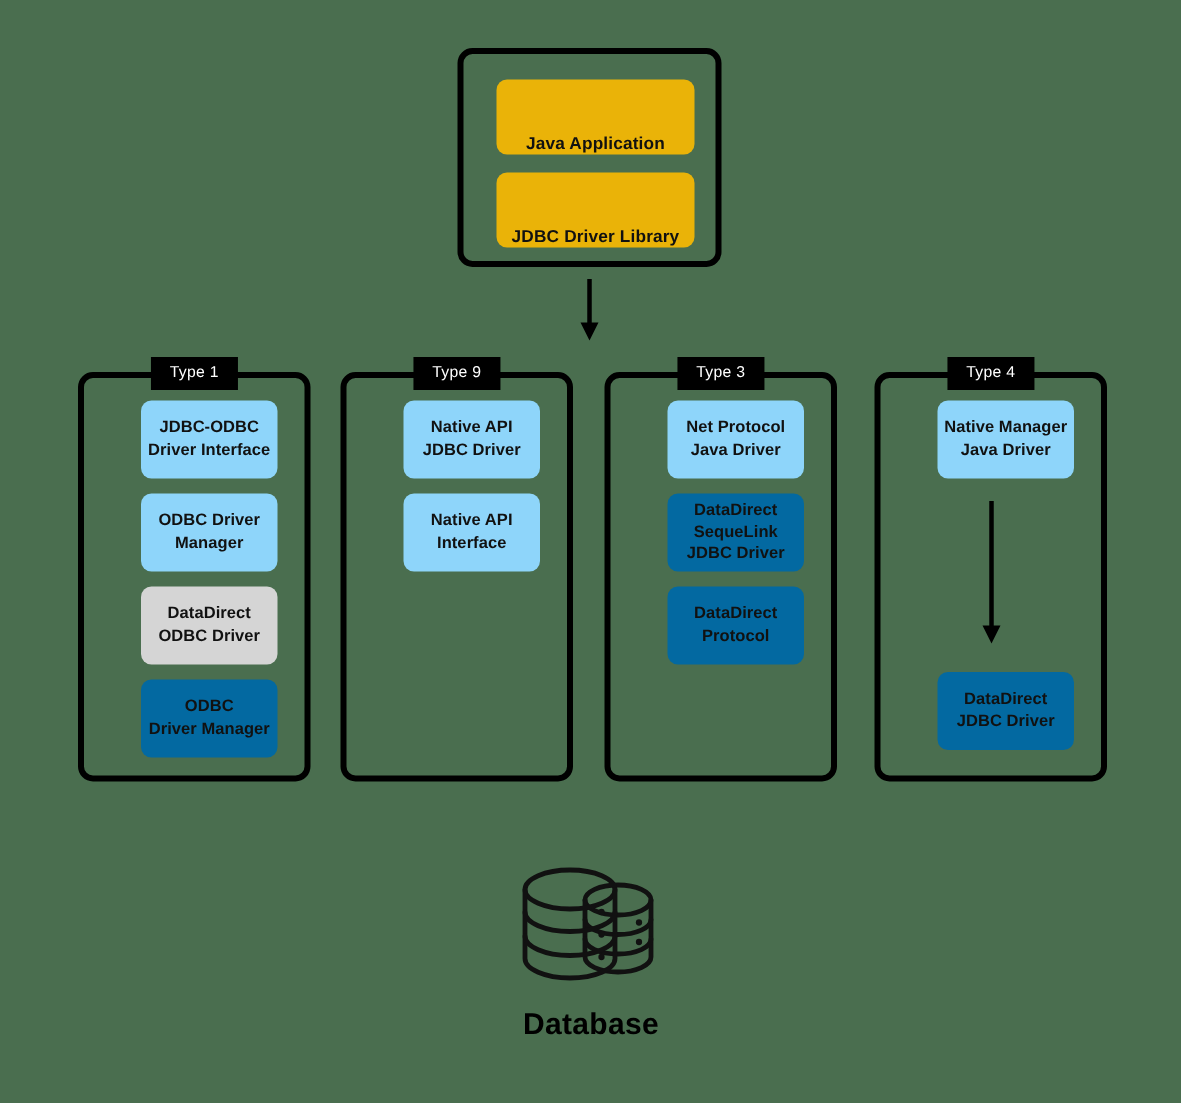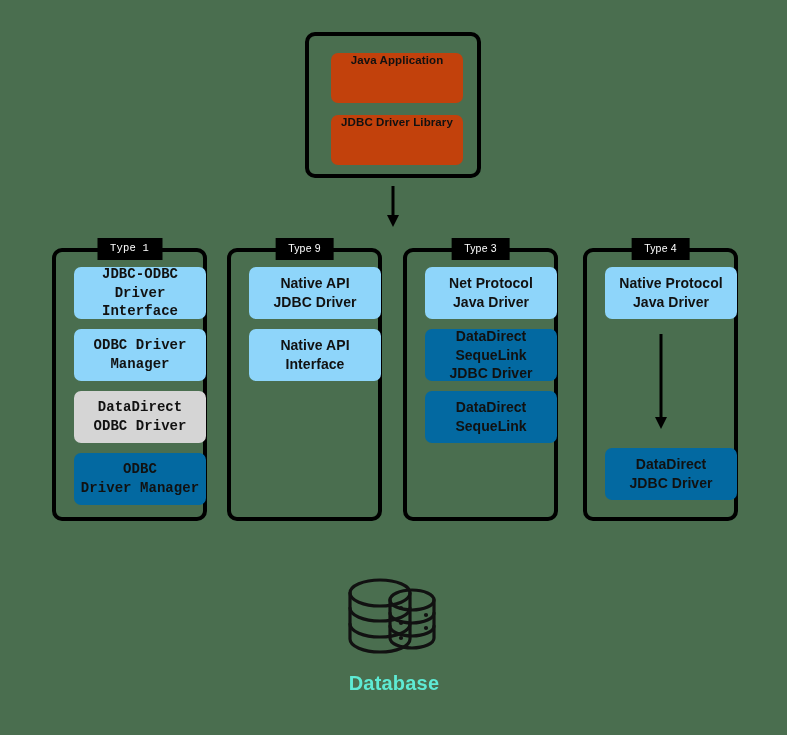--- a/index.html
+++ b/index.html
@@ -30,24 +30,24 @@
     height: 146px;
     border: 4px solid #000000;
     border-radius: 10px;
     box-sizing: border-box;
   }
   .top-box {
     position: absolute;
     left: 22px;
     width: 132px;
     height: 50px;
-    background: #c2410c;
+    background: #eab308;
     border-radius: 7px;
     display: flex;
-    align-items: flex-start;
+    align-items: flex-end;
     justify-content: center;
     text-align: center;
     color: #111111;
     font-size: 11.5px;
     font-weight: 700;
     letter-spacing: 0.1px;
     line-height: 1.25;
     box-sizing: border-box;
   }
   .top-box.b1 { top: 17px; }
@@ -65,21 +65,21 @@
   
   .column {
     position: absolute;
     top: 248px;
     width: 155px;
     height: 273px;
     border: 4px solid #000000;
     border-radius: 10px;
     box-sizing: border-box;
   }
-  .col1 { left: 52px; font-family: Liberation Mono, monospace; }
+  .col1 { left: 52px; }
   .col2 { left: 227px; }
   .col3 { left: 403px; }
   .col4 { left: 583px; }
 
   .type-badge {
     position: absolute;
     top: -14px;
     left: 50%;
     transform: translateX(-50%);
     background: #000000;
@@ -97,34 +97,35 @@
     position: absolute;
     left: 18px;
     top: 15px;
     width: 115px;
     display: flex;
     flex-direction: column;
     gap: 10px;
   }
 
   .node {
-    width: 132px;
+    width: 91px;
     height: 52px;
     border-radius: 7px;
     display: flex;
     align-items: center;
     justify-content: center;
     text-align: center;
-    font-size: 14px;
+    font-size: 11px;
     font-weight: 700;
     line-height: 1.35;
     color: #111111;
     box-sizing: border-box;
     padding: 2px 4px;
     letter-spacing: 0.05px;
+    margin-left: 20px;
   }
   .node.blue   { background: #8ed5fa; }
   .node.orange { background: #0369a1; }
   .node.grey   { background: #d5d5d5; }
 
   
   .col4 .stack { gap: 0; }
   .col4-arrow {
     position: absolute;
     left: 50%;
@@ -150,21 +151,21 @@
     text-align: center;
   }
   .db-icon {
     display: block;
     margin: 0 auto;
   }
   .db-label {
     margin-top: 6px;
     font-size: 20px;
     font-weight: 700;
-    color: #5eead4;
+    color: #000000;
     letter-spacing: 0.2px;
   }
 </style>
 </head>
 <body>
 
 <div id="canvas">
 
   <div class="top-container">
     <div class="top-box b1">
@@ -239,32 +240,32 @@
       </div>
       <div class="node orange">
         <span>
           <span>DataDirect SequeLink</span><br>
           <span>JDBC Driver</span>
         </span>
       </div>
       <div class="node orange">
         <span>
           <span>DataDirect</span><br>
-          <span>SequeLink</span>
+          <span>Protocol</span>
         </span>
       </div>
     </div>
   </div>
 
   <div class="column col4">
     <div class="type-badge">Type 4</div>
     <div class="stack">
       <div class="node blue">
         <span>
-          <span>Native Protocol</span><br>
+          <span>Native Manager</span><br>
           <span>Java Driver</span>
         </span>
       </div>
     </div>
     <svg class="col4-arrow" viewBox="0 0 14 96">
       <line x1="7" y1="0" x2="7" y2="85" stroke="#000000" stroke-width="3"></line>
       <polygon points="7,95 1,83 13,83" fill="#000000"></polygon>
     </svg>
     <div class="col4-bottom">
       <div class="node orange">

